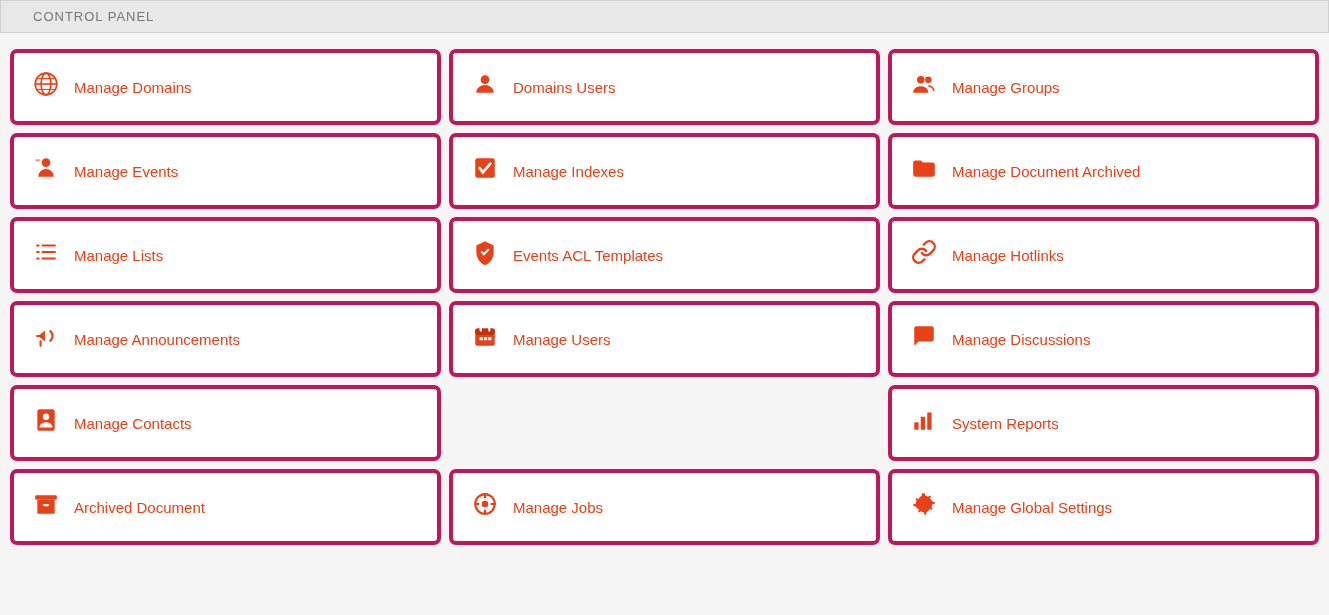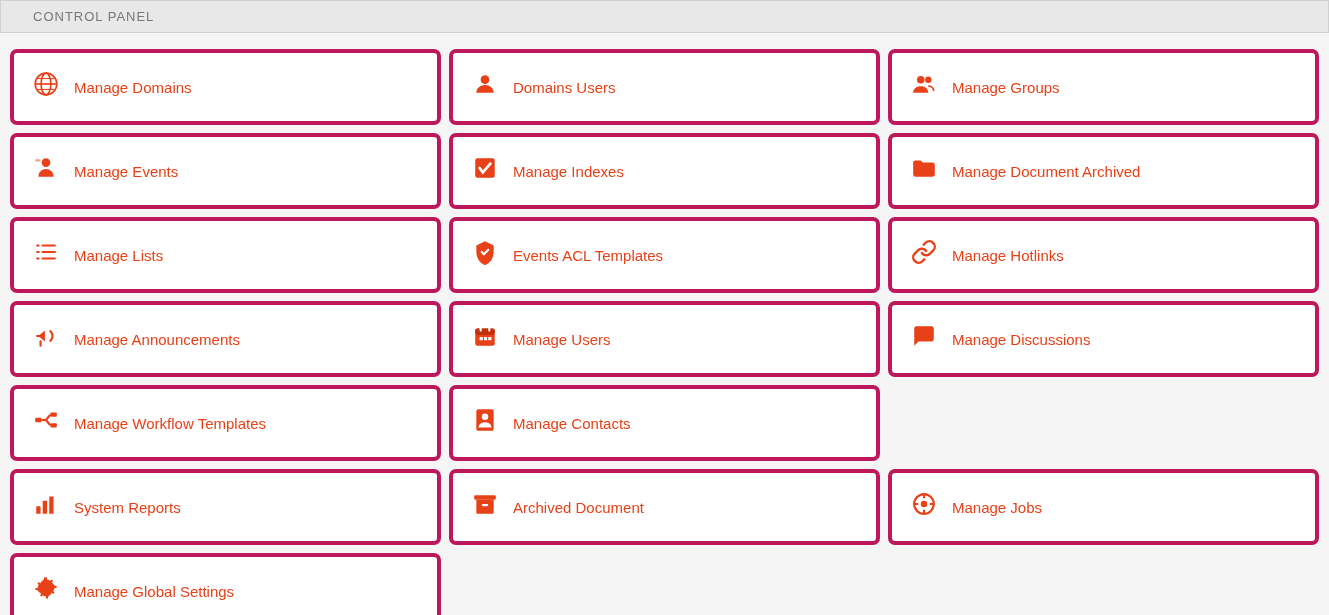--- a/index.html
+++ b/index.html
@@ -156,31 +156,20 @@
       <span class="item-label">Manage Users</span>
     </div>
     <div class="grid-item">
       <span class="item-icon"><svg class="icon-svg" viewBox="0 0 24 24">
           <path d="M21 15a2 2 0 01-2 2H7l-4 4V5a2 2 0 012-2h14a2 2 0 012 2z" fill="#e84118"></path>
         </svg></span>
       <span class="item-label">Manage Discussions</span>
     </div>
     <div class="grid-item">
       <span class="item-icon"><svg class="icon-svg" viewBox="0 0 24 24">
-          <rect x="2" y="10" width="6" height="4" rx="1" fill="#e84118"></rect>
-          <rect x="16" y="5" width="6" height="4" rx="1" fill="#e84118"></rect>
-          <rect x="16" y="15" width="6" height="4" rx="1" fill="#e84118"></rect>
-          <line x1="8" y1="12" x2="12" y2="12" stroke="#e84118" stroke-width="2"></line>
-          <line x1="12" y1="12" x2="16" y2="7" stroke="#e84118" stroke-width="2"></line>
-          <line x1="12" y1="12" x2="16" y2="17" stroke="#e84118" stroke-width="2"></line>
-        </svg></span>
-      <span class="item-label">Manage Workflow Templates</span>
-    </div>
-    <div class="grid-item">
-      <span class="item-icon"><svg class="icon-svg" viewBox="0 0 24 24">
           <rect x="4" y="2" width="16" height="20" rx="2" fill="#e84118"></rect>
           <circle cx="12" cy="9" r="3" fill="white"></circle>
           <path d="M6 19c0-3 2.7-5 6-5s6 2 6 5" fill="white"></path>
         </svg></span>
       <span class="item-label">Manage Contacts</span>
     </div>
     <div style="background: transparent; border: none;"></div>
     <div class="grid-item">
       <span class="item-icon"><svg class="icon-svg" viewBox="0 0 24 24">
           <rect x="3" y="14" width="4" height="7" rx="0.5" fill="#e84118"></rect>

